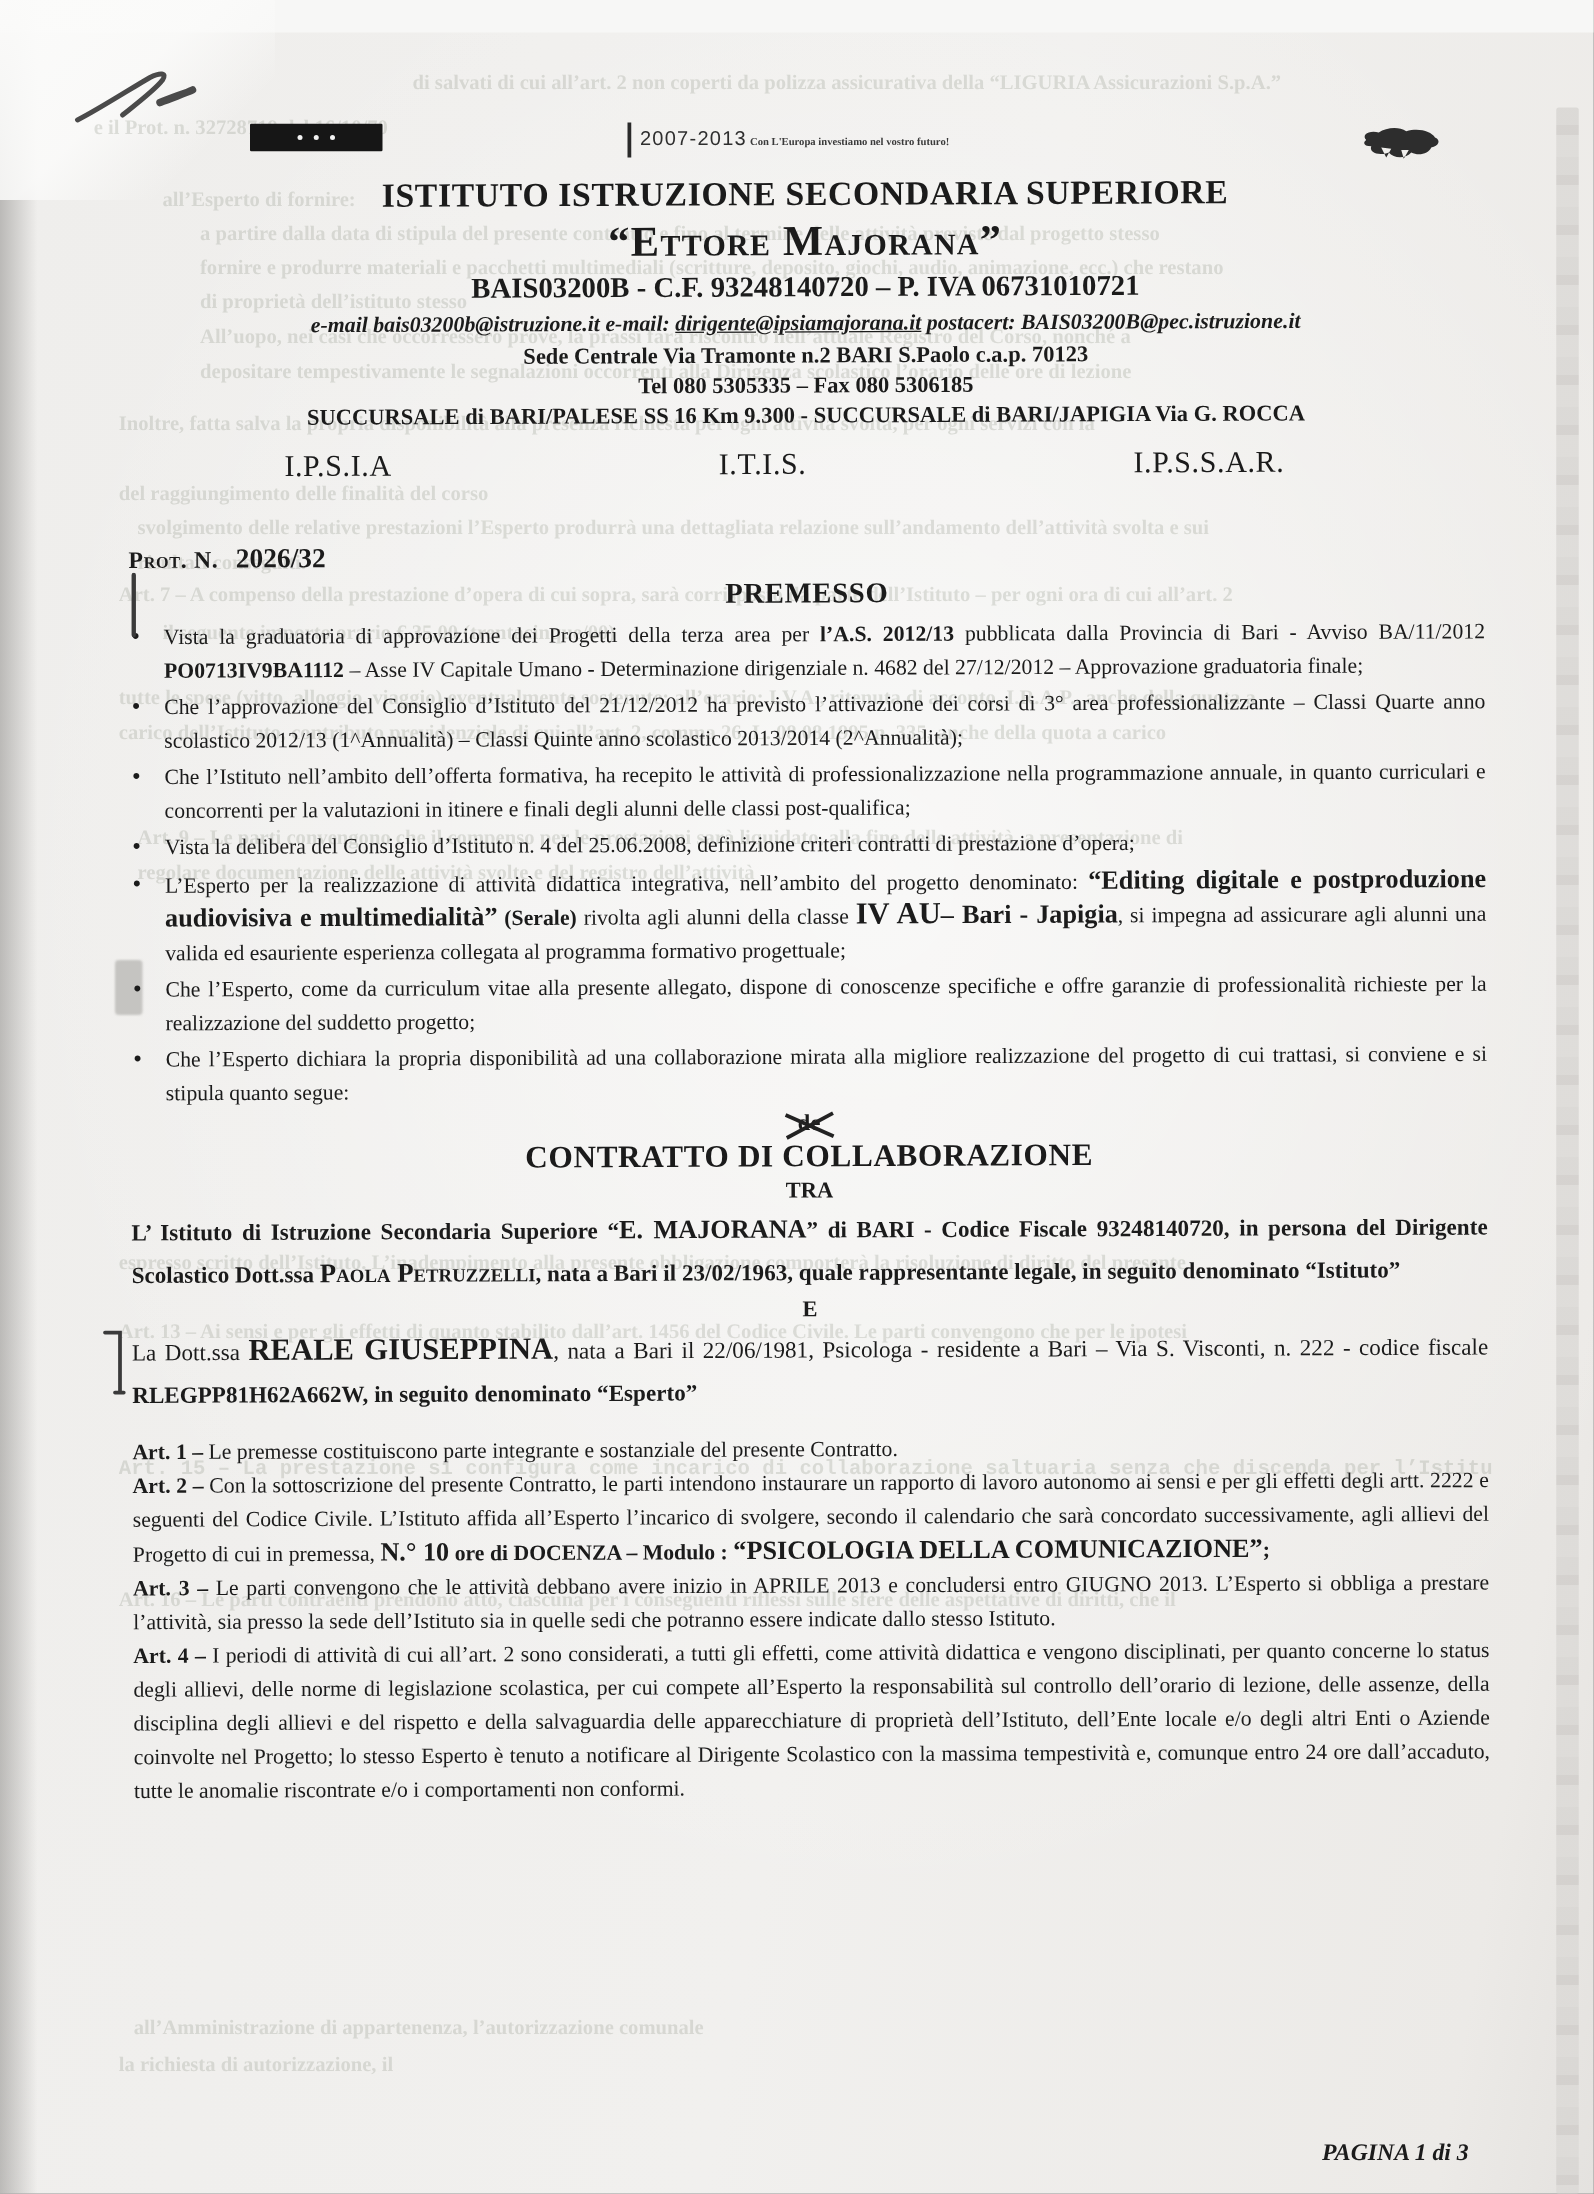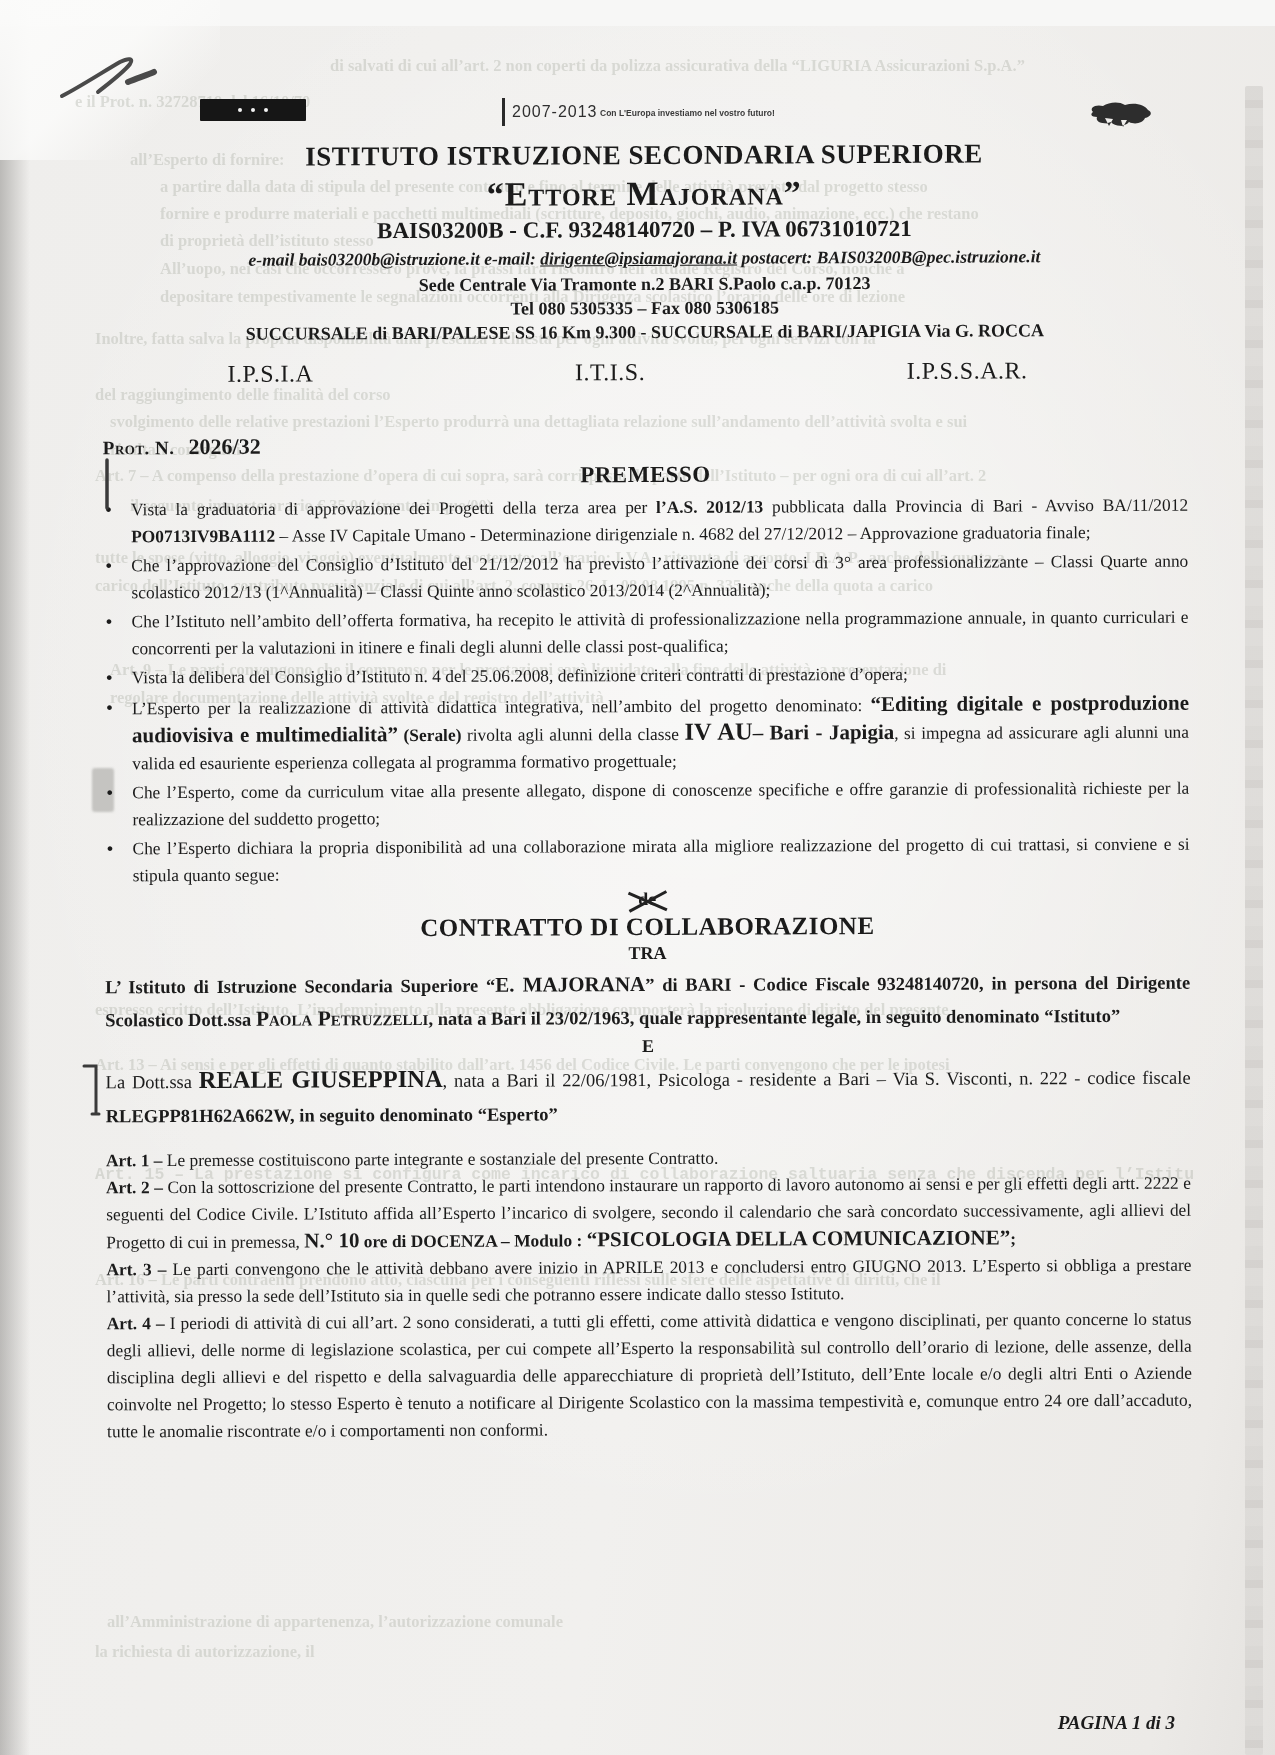--- a/index.html
+++ b/index.html
@@ -24,21 +24,21 @@
     white-space:nowrap;overflow:hidden;max-width:1100px;font-weight:bold;}
 
   .penmark{position:absolute;z-index:4;}
 
   .logo-bar{position:absolute;left:200px;top:99px;width:106px;height:22px;background:#161616;z-index:3;
     display:flex;align-items:center;justify-content:center;gap:9px;border-radius:1px;}
   .logo-bar .dot{width:4px;height:4px;border-radius:50%;background:#f2f2f2;display:inline-block;}
   .eu-sep{position:absolute;left:502px;top:98px;width:3px;height:28px;background:#2a2a2a;z-index:3;}
   .eu-years{position:absolute;left:512px;top:103px;font-family:"Liberation Sans",sans-serif;
     font-size:16px;color:#2e2e2e;letter-spacing:1px;z-index:3;}
-  .eu-tag{position:absolute;left:600px;top:108px;font-family:Liberation Sans, sans-serif;
+  .eu-tag{position:absolute;left:600px;top:108px;font-family:Liberation Serif, serif;
     font-size:8.5px;font-weight:bold;color:#3a3a3a;z-index:3;}
   .region-logo{position:absolute;left:1085px;top:96px;z-index:3;}
 
   .content{position:absolute;left:104px;top:0;width:1085px;z-index:2;transform:rotate(-0.25deg);}
 
   .hdr{ text-align:center; }
   .hdr-line1{margin-top:140px;font-size:27px;font-weight:bold;letter-spacing:.5px;}
   .hdr-line2{margin-top:4px;font-size:34px;font-weight:bold;font-variant:small-caps;letter-spacing:1px;}
   .hdr-codes{margin-top:4px;font-size:23px;font-weight:bold;}
   .hdr-email{margin-top:5px;font-size:17.5px;}

